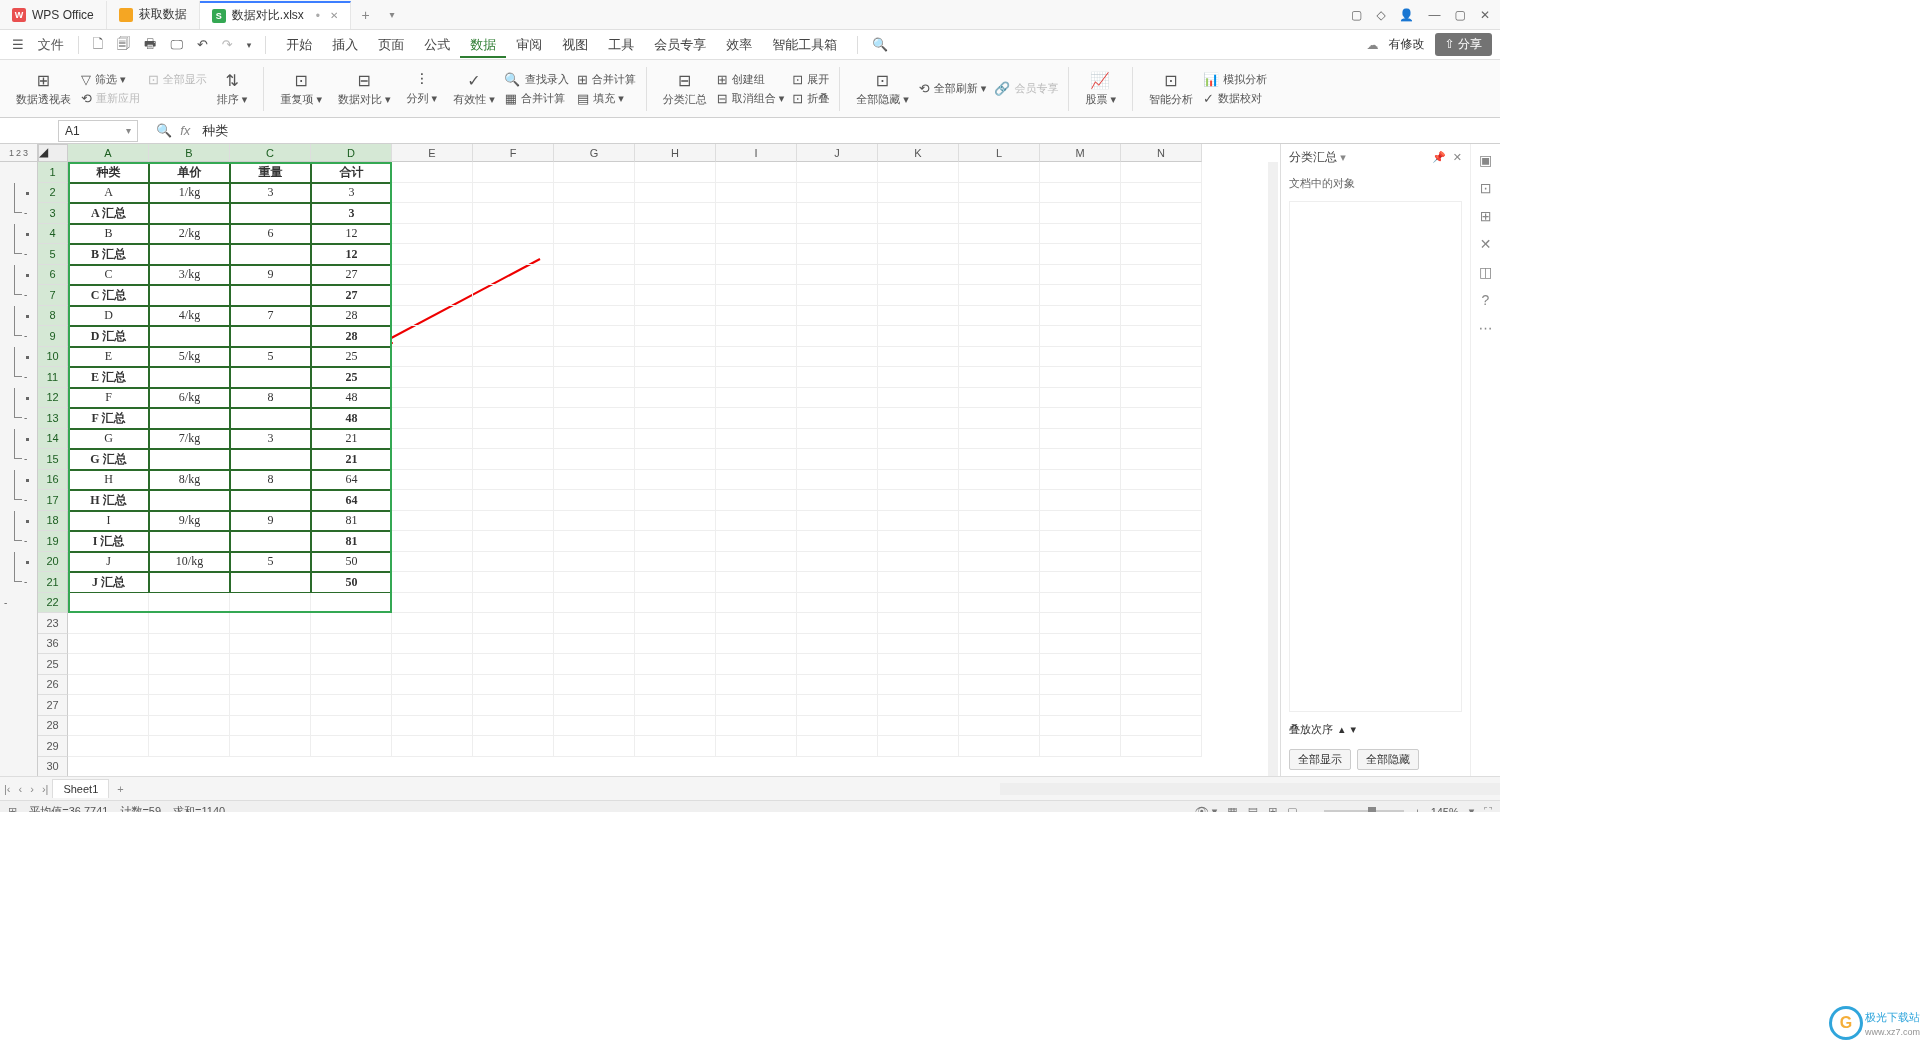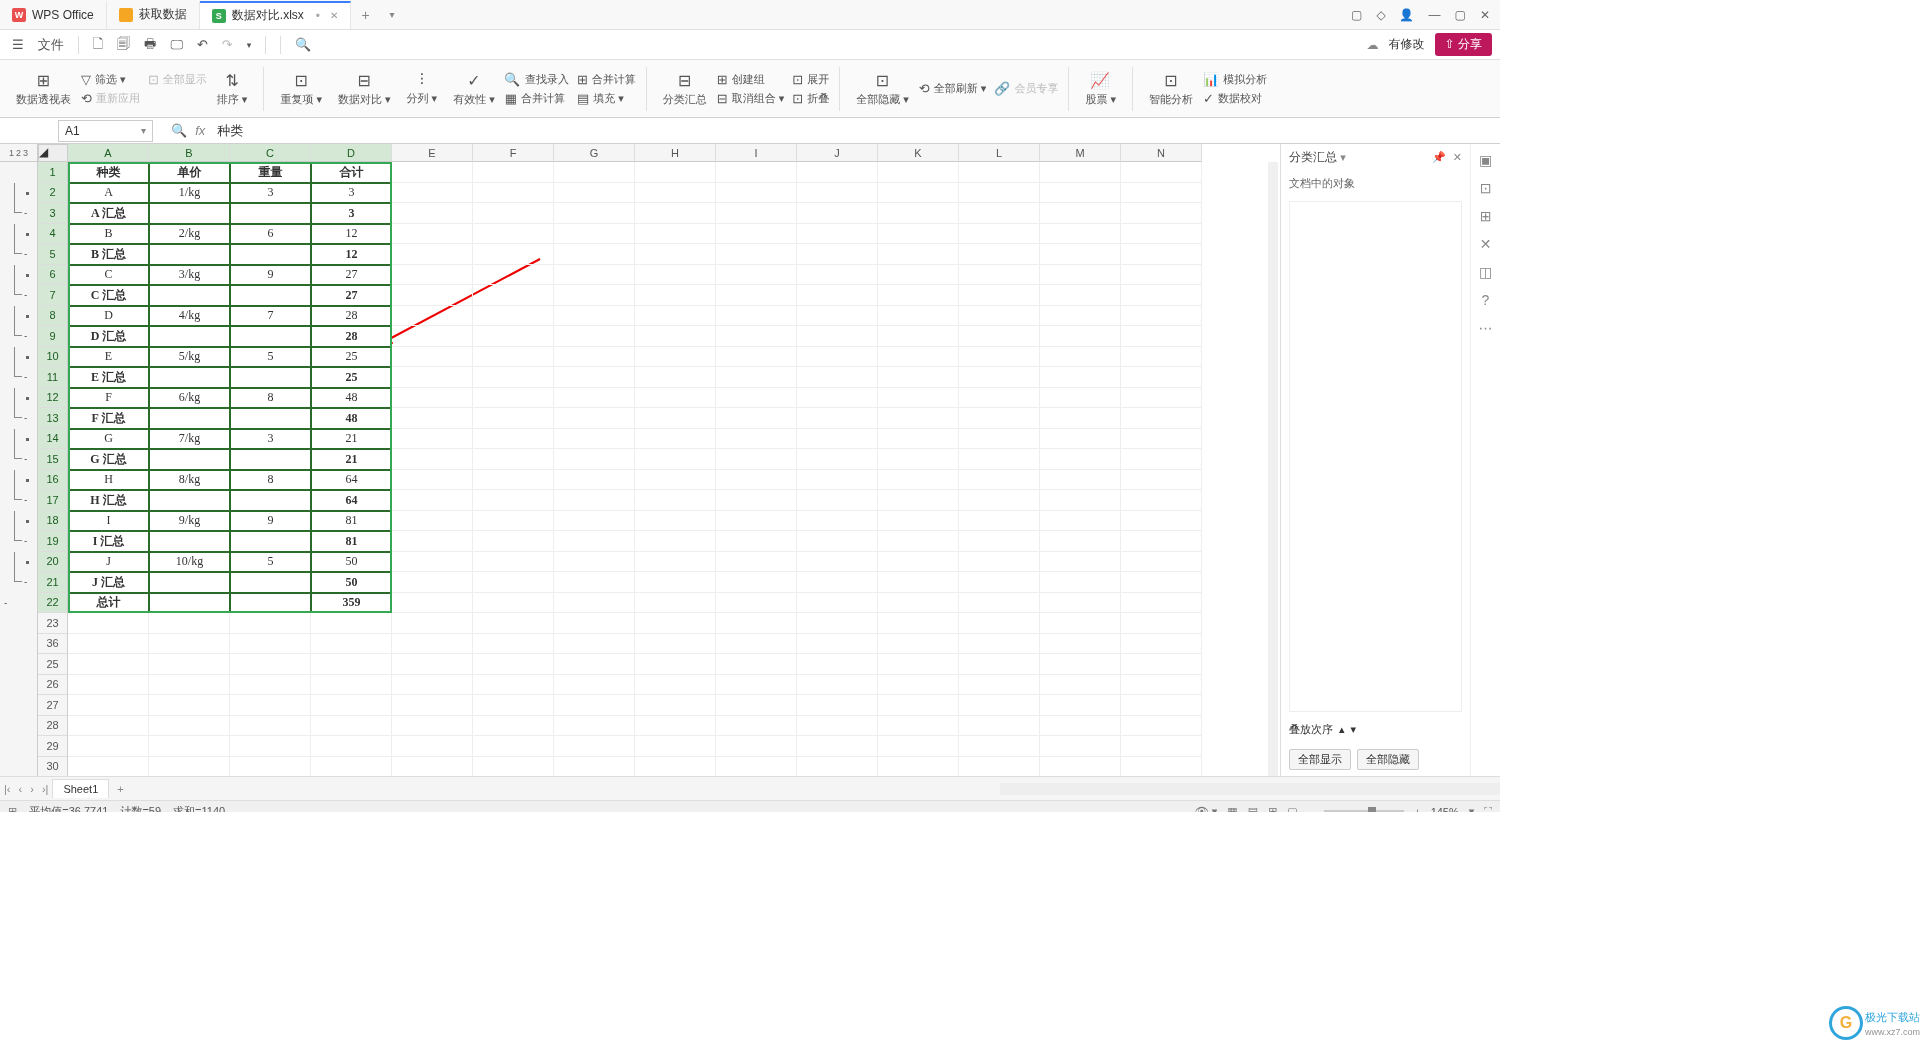--- a/index.html
+++ b/index.html
@@ -17,34 +17,34 @@
 .title-right { margin-left:auto; display:flex; align-items:center; gap:14px; padding-right:10px; }
 .title-right span { color:#666; font-size:12px; cursor:pointer; }
 
 
 .menurow { height:30px; display:flex; align-items:center; padding:0 8px; gap:6px; border-bottom:1px solid #e0e0e0; }
 .menurow .ficon { color:#555; font-size:13px; padding:2px 4px; cursor:pointer; }
 .menurow .sep { width:1px; height:18px; background:#ddd; margin:0 4px; }
 .menurow .mtab { padding:4px 10px; cursor:pointer; color:#444; font-size:13px; }
 .menurow .mtab.active { color:#2e7d32; border-bottom:2px solid #2e7d32; font-weight:500; }
 .menu-right { margin-left:auto; display:flex; align-items:center; gap:10px; }
-.share-btn { background:#be185d; color:#fff; padding:3px 10px; border-radius:3px; font-size:12px; }
+.share-btn { background:#737373; color:#fff; padding:3px 10px; border-radius:3px; font-size:12px; }
 
 
 .ribbon { height:58px; display:flex; align-items:center; padding:4px 10px; gap:4px; border-bottom:1px solid #d0d0d0; background:#fafafa; }
 .rgroup { display:flex; flex-direction:column; align-items:center; padding:0 6px; gap:2px; font-size:11px; color:#555; }
 .rgroup .ricon { font-size:16px; color:#555; }
 .rsep { width:1px; height:44px; background:#e0e0e0; margin:0 6px; }
 .rstack { display:flex; flex-direction:column; gap:4px; font-size:11px; color:#555; }
 .ritem { display:flex; align-items:center; gap:4px; cursor:pointer; }
 .ritem .ricon { font-size:13px; }
 
 
 .formulabar { height:26px; display:flex; align-items:center; border-bottom:1px solid #d0d0d0; }
-.namebox { width:95px; height:22px; border:1px solid #ccc; margin-left:58px; padding:0 6px; display:flex; align-items:center; justify-content:space-between; font-size:12px; background:#fff; }
+.namebox { width:80px; height:22px; border:1px solid #ccc; margin-left:58px; padding:0 6px; display:flex; align-items:center; justify-content:space-between; font-size:12px; background:#fff; }
 .namebox .dd { color:#888; font-size:10px; }
 .fx-bar { display:flex; align-items:center; gap:8px; margin-left:18px; flex:1; }
 .fx-bar .ic { color:#888; font-size:13px; }
 .fx-bar .fx-val { font-size:13px; color:#333; margin-left:4px; }
 
 
 .main { display:flex; height:632px; }
 .sheetarea { flex:1; position:relative; overflow:hidden; }
 
 
@@ -137,20 +137,21 @@
   <span class="ficon">文件</span>
   <span class="sep"></span>
   <span class="ficon">🗋</span>
   <span class="ficon">🗐</span>
   <span class="ficon">🖶</span>
   <span class="ficon">🖵</span>
   <span class="ficon">↶</span>
   <span class="ficon" style="color:#bbb">↷</span>
   <span class="ficon" style="font-size:9px">▾</span>
   <span class="sep"></span>
+  <span id="menutabs"><span class="mtab">开始</span><span class="mtab">插入</span><span class="mtab">页面</span><span class="mtab">公式</span><span class="mtab active">数据</span><span class="mtab">审阅</span><span class="mtab">视图</span><span class="mtab">工具</span><span class="mtab">会员专享</span><span class="mtab">效率</span><span class="mtab">智能工具箱</span></span>
   <span class="sep"></span>
   <span class="ficon">🔍</span>
   <div class="menu-right">
     <span style="color:#888">☁</span>
     <span>有修改</span>
     <span class="share-btn">⇧ <span>分享</span></span>
   </div>
 </div>
 
 <div class="ribbon" id="ribbon">
@@ -795,36 +796,20 @@
             <div class="cell"></div>
             <div class="cell"></div>
             <div class="cell"></div>
             <div class="cell"></div>
             <div class="cell"></div>
             <div class="cell"></div>
             <div class="cell"></div>
             <div class="cell"></div>
           </div>
           <div class="datarow">
-            <div class="cell bord subtot">总计</div>
-            <div class="cell bord subtot"></div>
-            <div class="cell bord subtot"></div>
-            <div class="cell bord subtot">359</div>
-            <div class="cell"></div>
-            <div class="cell"></div>
-            <div class="cell"></div>
-            <div class="cell"></div>
-            <div class="cell"></div>
-            <div class="cell"></div>
-            <div class="cell"></div>
-            <div class="cell"></div>
-            <div class="cell"></div>
-            <div class="cell"></div>
-          </div>
-          <div class="datarow">
             <div class="cell"></div>
             <div class="cell"></div>
             <div class="cell"></div>
             <div class="cell"></div>
             <div class="cell"></div>
             <div class="cell"></div>
             <div class="cell"></div>
             <div class="cell"></div>
             <div class="cell"></div>
             <div class="cell"></div>

